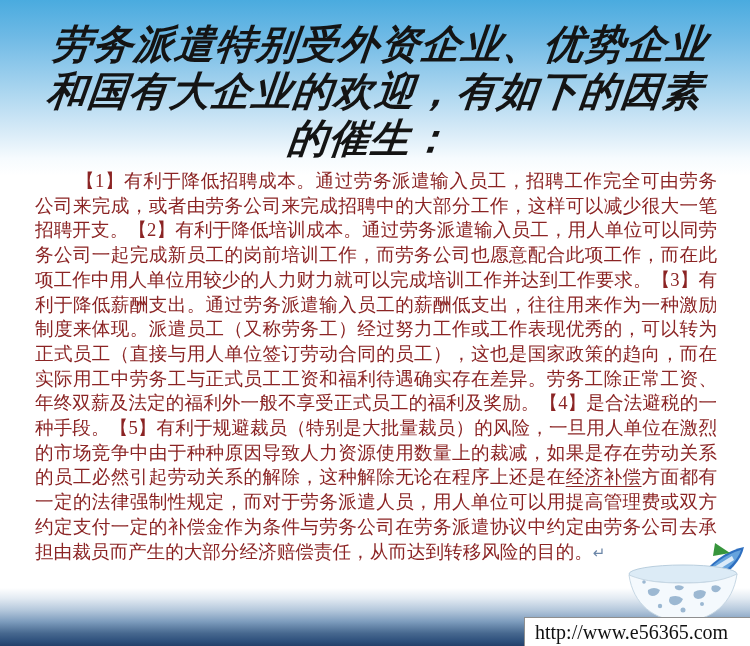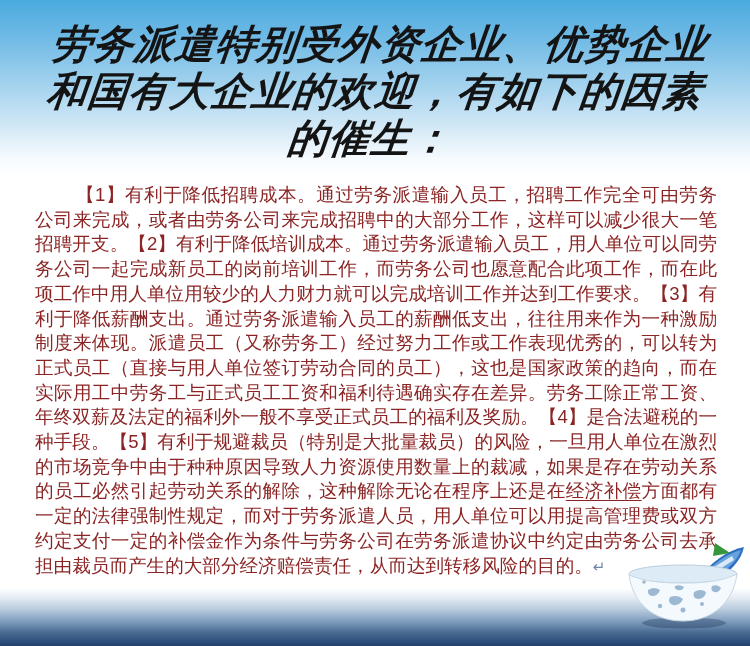--- a/index.html
+++ b/index.html
@@ -17,24 +17,24 @@
   .title{
     position:absolute; top:20px; left:0; width:750px; text-align:center;
     color:#141414; font-family:"DejaVu Serif", serif;
     font-weight:bold; font-style:italic;
     font-size:40px; line-height:47px; letter-spacing:1px;
     transform:skewX(-6deg);
   }
   .title .tline{white-space:nowrap;}
   
   .body-text{
-    position:absolute; top:183px; left:35px; width:682px;
+    position:absolute; top:169px; left:35px; width:682px;
     color:#8b2424; font-size:18.6px; line-height:24.7px;
     text-align:justify; text-indent:2.2em;
-    font-family:Liberation Sans, sans-serif;
+    font-family:Liberation Serif, serif;
   }
   .body-text .ul{ text-decoration:underline; text-underline-offset:3px; }
   .pmark{ color:#6b86a8; font-size:15px; text-decoration:none; }
   
   .sea-band{
     position:absolute; left:0; bottom:0; width:750px; height:58px;
     background:linear-gradient(180deg,#ffffff 0%, #e2eaf2 18%, #b5c8dc 38%, #7d9cbd 58%, #47688f 78%, #2d4f7b 92%, #23406a 100%);
   }
   
   .globe{
@@ -89,14 +89,17 @@
       <path d="M74,50 q7,-4 12,0 q-1,7 -8,7 q-6,-1 -4,-7 Z"></path>
       <path d="M92,44 q6,-2 9,2 q-2,5 -7,4 q-4,-2 -2,-6 Z"></path>
       <circle cx="40" cy="64" r="2.2"></circle>
       <circle cx="63" cy="68" r="2.5"></circle>
       <circle cx="82" cy="62" r="2"></circle>
       <circle cx="24" cy="40" r="1.8"></circle>
       <path d="M55,44 q5,-2 9,1 q-2,4 -6,3 q-4,-1 -3,-4 Z"></path>
     </g>
   </svg>
 
+  <div class="url-box">
+    <a href="#">http://www.e56365.com</a>
+  </div>
 
 </div>
 
 </body></html>

